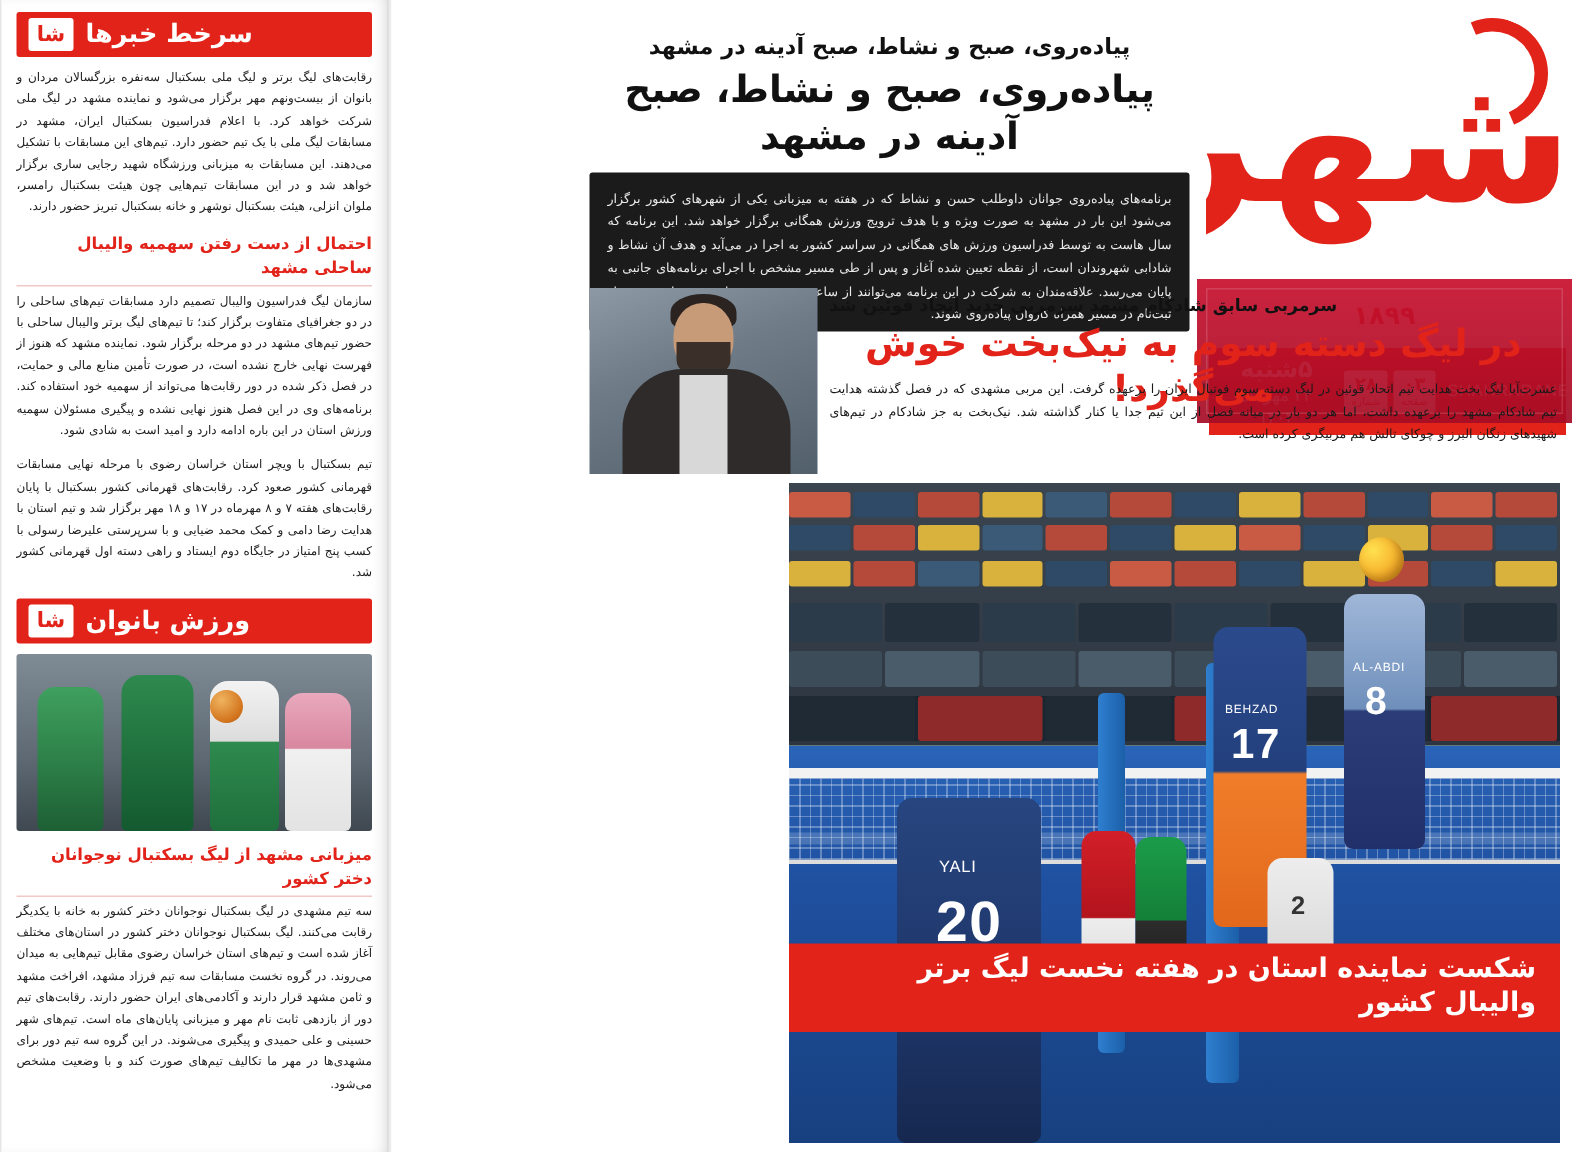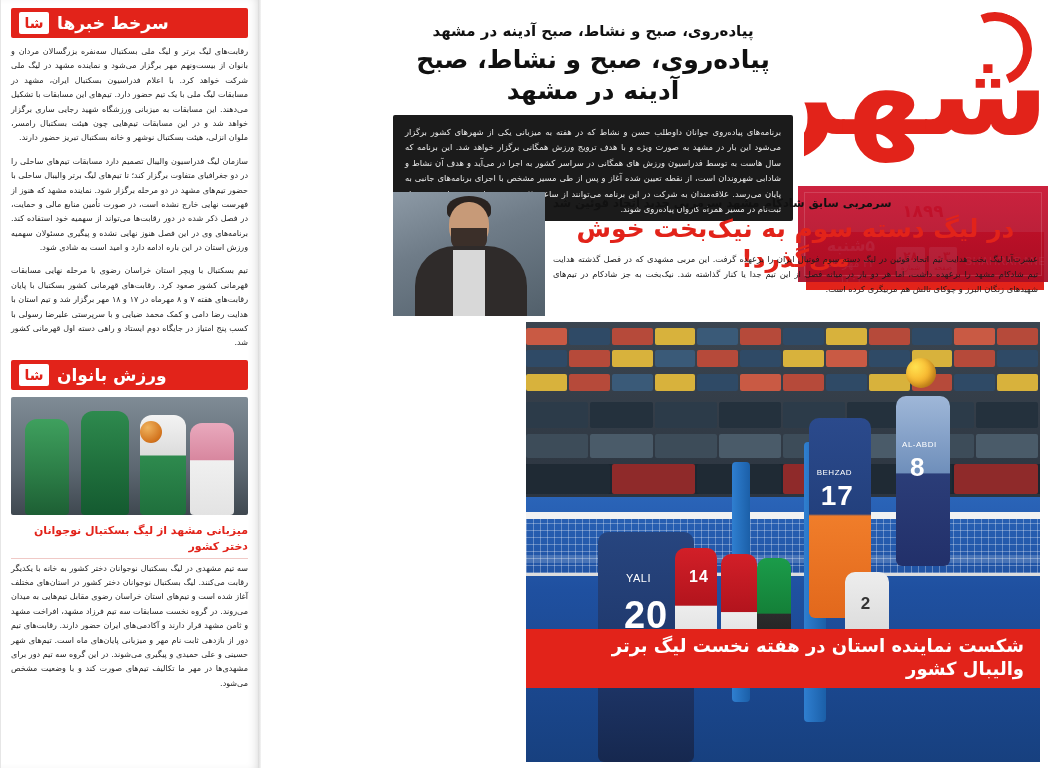--- a/index.html
+++ b/index.html
@@ -557,23 +557,20 @@
       <div class="player" style="top:210px; left:14%; width:96px; height:230px; background:linear-gradient(180deg,#27457f 0%,#1e3669 60%,#16284f 100%);">
         <div class="jersey-name" style="top:40px; left:28px; font-size:11px;">YALI</div>
         <div class="jersey-num" style="top:62px; left:26px; font-size:38px;">20</div>
       </div>
 
 
       <div class="player" style="top:250px; left:62%; width:44px; height:110px; background:linear-gradient(180deg,#ededed 0%,#dcdcdc 55%,#2b3d78 56%,#22306a 100%);">
         <div class="jersey-num" style="top:22px; left:16px; font-size:17px; color:#333;">2</div>
       </div>
 
-      <div class="player" style="top:226px; left:29%; width:42px; height:104px; background:linear-gradient(180deg,#d21f28 0%,#b3141d 55%,#ededed 56%,#dcdcdc 100%);">
-        <div class="jersey-num" style="top:20px; left:14px; font-size:16px;">14</div>
-      </div>
 
       <div class="player" style="top:232px; left:38%; width:36px; height:96px; background:linear-gradient(180deg,#d21f28 0%,#b3141d 60%,#ededed 61%,#dcdcdc 100%);"></div>
       <div class="player" style="top:236px; left:45%; width:34px; height:92px; background:linear-gradient(180deg,#1b9c4a 0%,#148038 60%,#2c2c2c 61%,#1e1e1e 100%);"></div>
 
       <div class="photo-caption-top">شکست نماینده استان در هفته نخست لیگ برتر والیبال کشور</div>
     </div>
   </div>
 
   <div class="side-divider"></div>
 
@@ -582,20 +579,21 @@
     <div class="section-head">
       <span class="sh-text">سرخط خبرها</span>
       <span class="sh-logo">شا</span>
     </div>
 
     <div class="news-item">
       <div class="news-body">رقابت‌های لیگ برتر و لیگ ملی بسکتبال سه‌نفره بزرگسالان مردان و بانوان از بیست‌ونهم مهر برگزار می‌شود و نماینده مشهد در لیگ ملی شرکت خواهد کرد. با اعلام فدراسیون بسکتبال ایران، مشهد در مسابقات لیگ ملی با یک تیم حضور دارد. تیم‌های این مسابقات با تشکیل می‌دهند. این مسابقات به میزبانی ورزشگاه شهید رجایی ساری برگزار خواهد شد و در این مسابقات تیم‌هایی چون هیئت بسکتبال رامسر، ملوان انزلی، هیئت بسکتبال نوشهر و خانه بسکتبال تبریز حضور دارند.</div>
     </div>
 
     <div class="news-item">
+      <div class="news-title">احتمال از دست رفتن سهمیه والیبال ساحلی مشهد</div>
       <div class="news-body">سازمان لیگ فدراسیون والیبال تصمیم دارد مسابقات تیم‌های ساحلی را در دو جغرافیای متفاوت برگزار کند؛ تا تیم‌های لیگ برتر والیبال ساحلی با حضور تیم‌های مشهد در دو مرحله برگزار شود. نماینده مشهد که هنوز از فهرست نهایی خارج نشده است، در صورت تأمین منابع مالی و حمایت، در فصل ذکر شده در دور رقابت‌ها می‌تواند از سهمیه خود استفاده کند. برنامه‌های وی در این فصل هنوز نهایی نشده و پیگیری مسئولان سهمیه ورزش استان در این باره ادامه دارد و امید است به شادی شود.</div>
     </div>
 
     <div class="news-item">
       <div class="news-body">تیم بسکتبال با ویچر استان خراسان رضوی با مرحله نهایی مسابقات قهرمانی کشور صعود کرد. رقابت‌های قهرمانی کشور بسکتبال با پایان رقابت‌های هفته ۷ و ۸ مهرماه در ۱۷ و ۱۸ مهر برگزار شد و تیم استان با هدایت رضا دامی و کمک محمد ضیایی و با سرپرستی علیرضا رسولی با کسب پنج امتیاز در جایگاه دوم ایستاد و راهی دسته اول قهرمانی کشور شد.</div>
     </div>
 
     <div class="section-head">
       <span class="sh-text">ورزش بانوان</span>
       <span class="sh-logo">شا</span>

